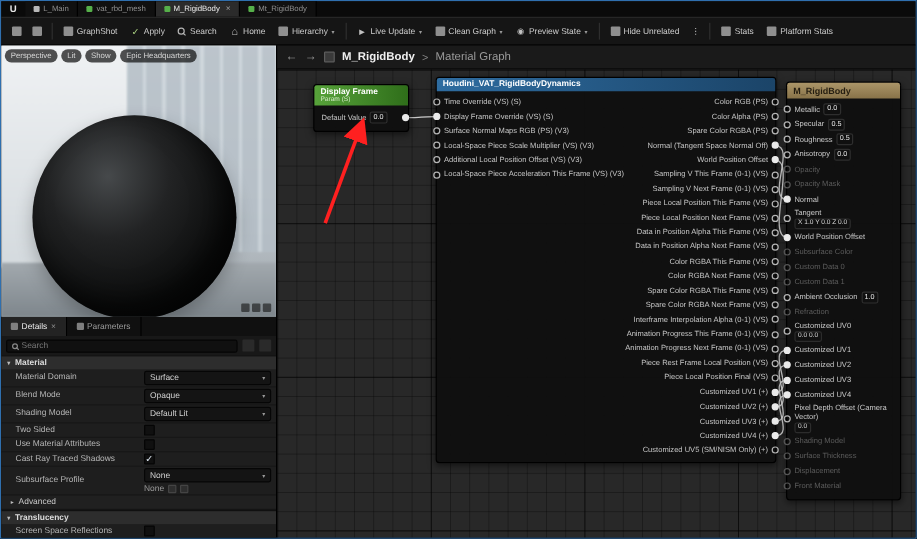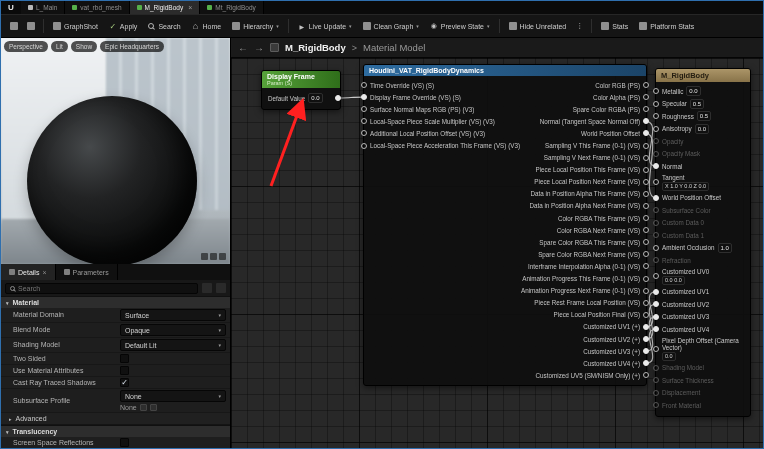--- a/index.html
+++ b/index.html
@@ -397,21 +397,21 @@
       </div>
     </div>
 
     <div class="graph">
       <div class="crumbbar">
         <span class="navbtn">←</span>
         <span class="navbtn">→</span>
         <span class="crumb-icon"></span>
         <span class="crumb-root">M_RigidBody</span>
         <span class="crumb-sep">&gt;</span>
-        <span class="crumb-page">Material Model</span>
+        <span class="crumb-page">Material Graph</span>
       </div>
 
       <div class="canvas" id="graph-canvas">
         <svg id="wires">
             <path d="M 107 40 C 125 40, 115 39.140625, 133 39.140625" class="wire"></path>
             <path d="M 415 63.328125 C 433 63.328125, 407 108.25, 425 108.25" class="wire"></path>
             <path d="M 415 75.421875 C 433 75.421875, 407 139.75, 425 139.75" class="wire"></path>
             <path d="M 415 268.921875 C 433 268.921875, 407 233.75, 425 233.75" class="wire"></path>
             <path d="M 415 281.015625 C 433 281.015625, 407 246.25, 425 246.25" class="wire"></path>
             <path d="M 415 293.109375 C 433 293.109375, 407 258.75, 425 258.75" class="wire"></path>

